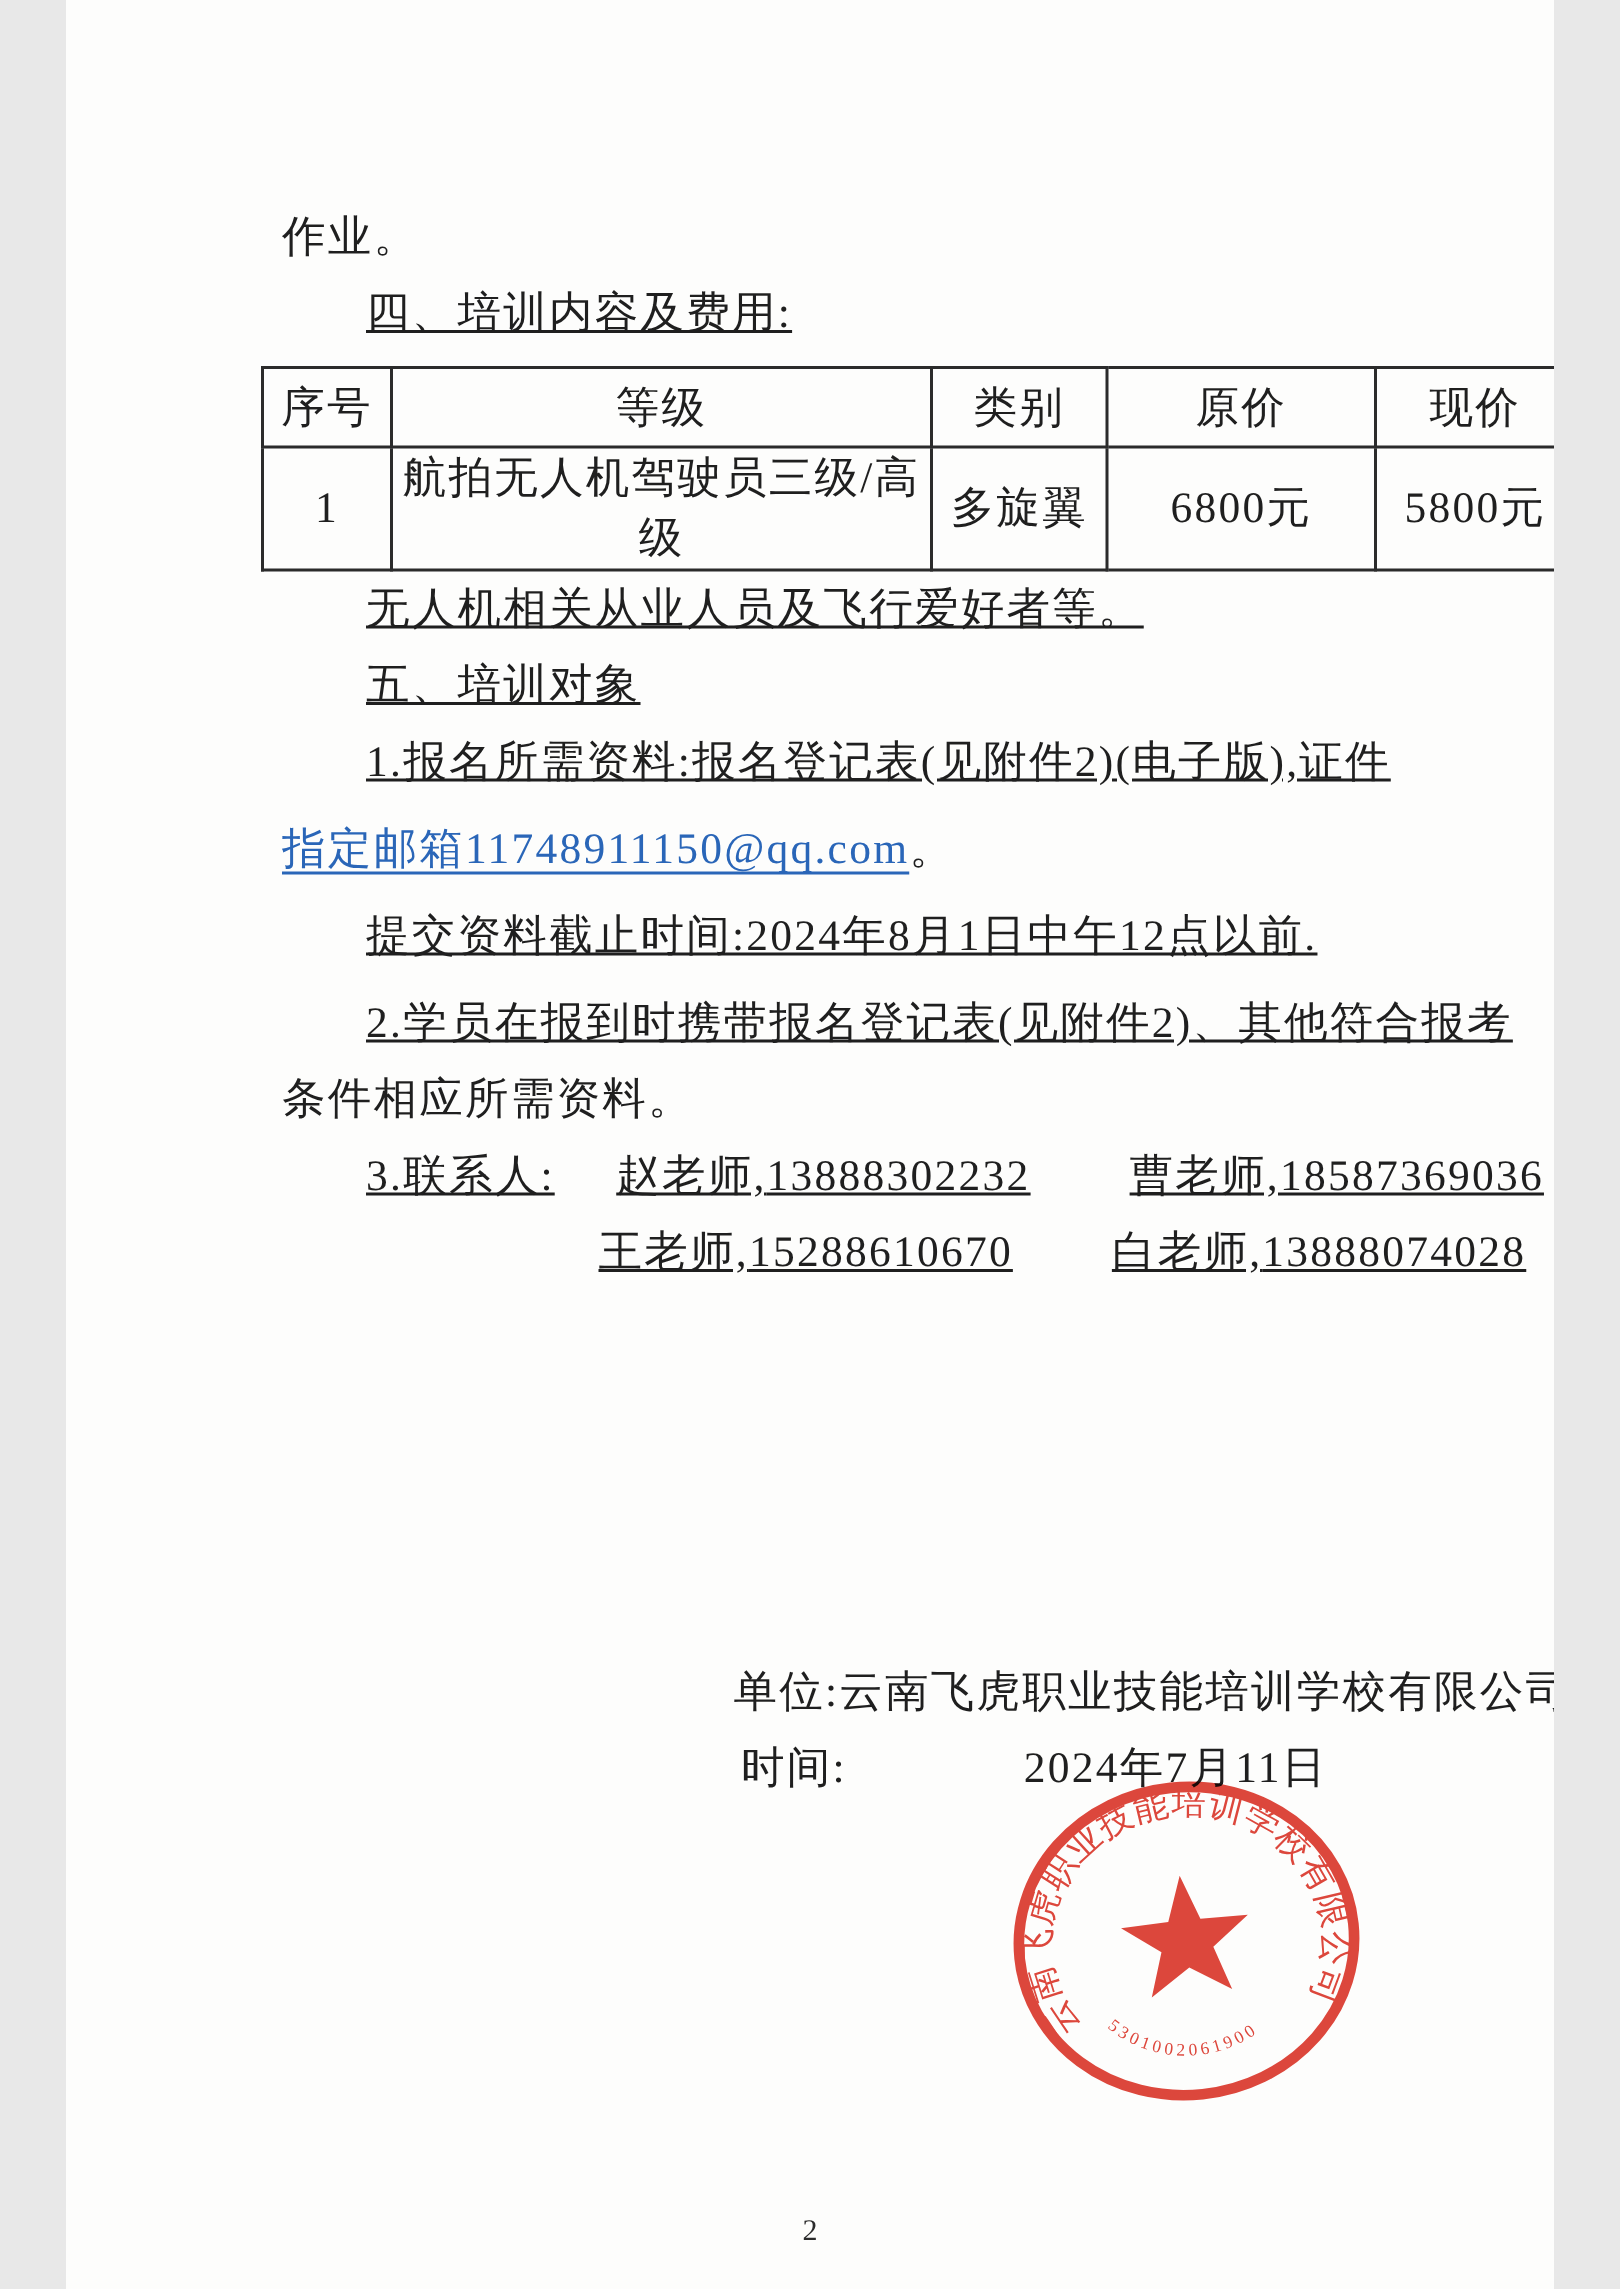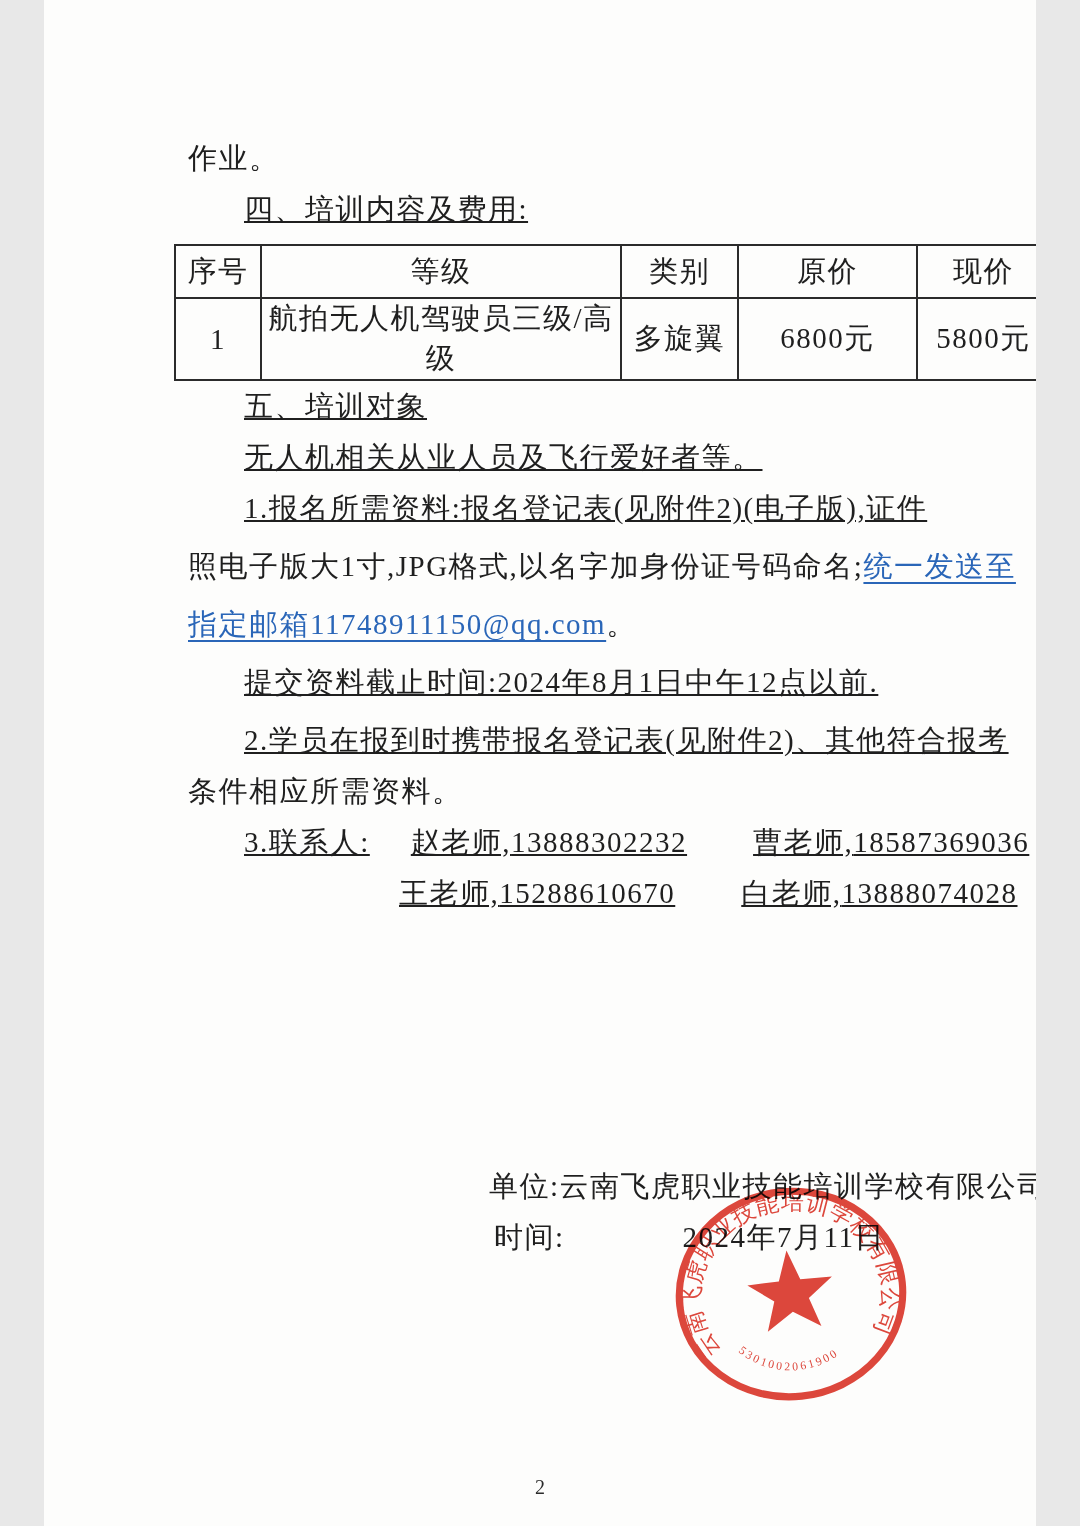--- a/index.html
+++ b/index.html
@@ -102,27 +102,26 @@
         <tr>
           <td>1</td>
           <td>航拍无人机驾驶员三级/高级</td>
           <td>多旋翼</td>
           <td>6800元</td>
           <td>5800元</td>
         </tr>
       </tbody>
     </table>
 
+    <div class="l indent">无人机相关从业人员及飞行爱好者等。</div>
     <div class="l indent">五、培训对象</div>
-    <div class="l indent">无人机相关从业人员及飞行爱好者等。</div>
 
 
 
     <div class="l indent sp">1.报名所需资料:报名登记表(见附件2)(电子版),证件</div>
-    <div class="l sp"><span>照电子版大1寸,JPG格式,以名字加身份证号码命名;</span><span class="doc-link">统一发送至</span></div>
     <div class="l sp"><span class="doc-link">指定邮箱11748911150@qq.com</span><span>。</span></div>
 
     <div class="l indent sp">提交资料截止时间:2024年8月1日中午12点以前.</div>
 
     <div class="l indent">2.学员在报到时携带报名登记表(见附件2)、其他符合报考</div>
     <div class="l">条件相应所需资料。</div>
 
     <div class="l indent">
       <span>3.联系人:</span><span class="contact-name">赵老师,</span><span>13888302232</span><span class="contact-name2">曹老师,</span><span>18587369036</span>
     </div>

